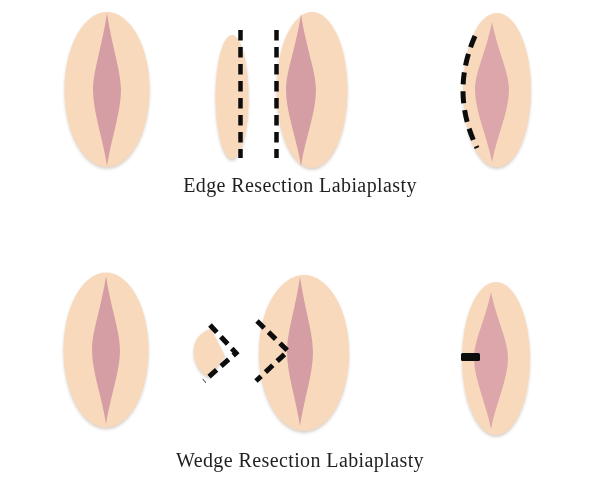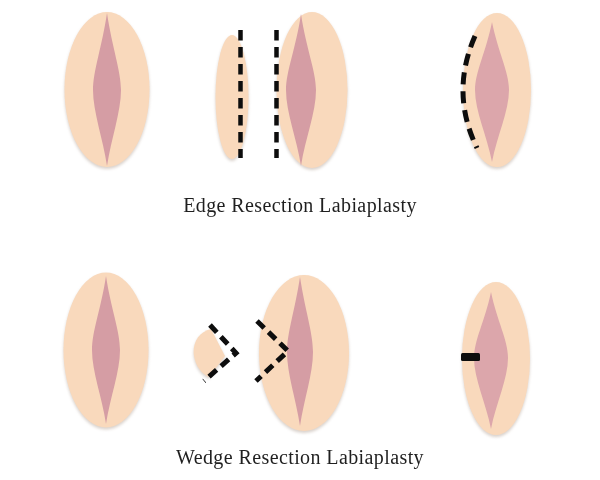--- a/index.html
+++ b/index.html
@@ -16,24 +16,23 @@
   .caption {
     position: absolute;
     left: 0;
     width: 600px;
     text-align: center;
     font-size: 20px;
     line-height: 24px;
     color: #1f1f1f;
     letter-spacing: 0.4px;
     user-select: none;
-    margin-top: 20px;
   }
   .caption-edge  { top: 173px; }
-  .caption-wedge { top: 425px; }
+  .caption-wedge { top: 448px; }
 </style>
 </head>
 <body>
 
 <div class="canvas">
 
   <svg class="diagram-svg" width="600" height="480" viewBox="0 0 600 480">
 
     <g>
 

